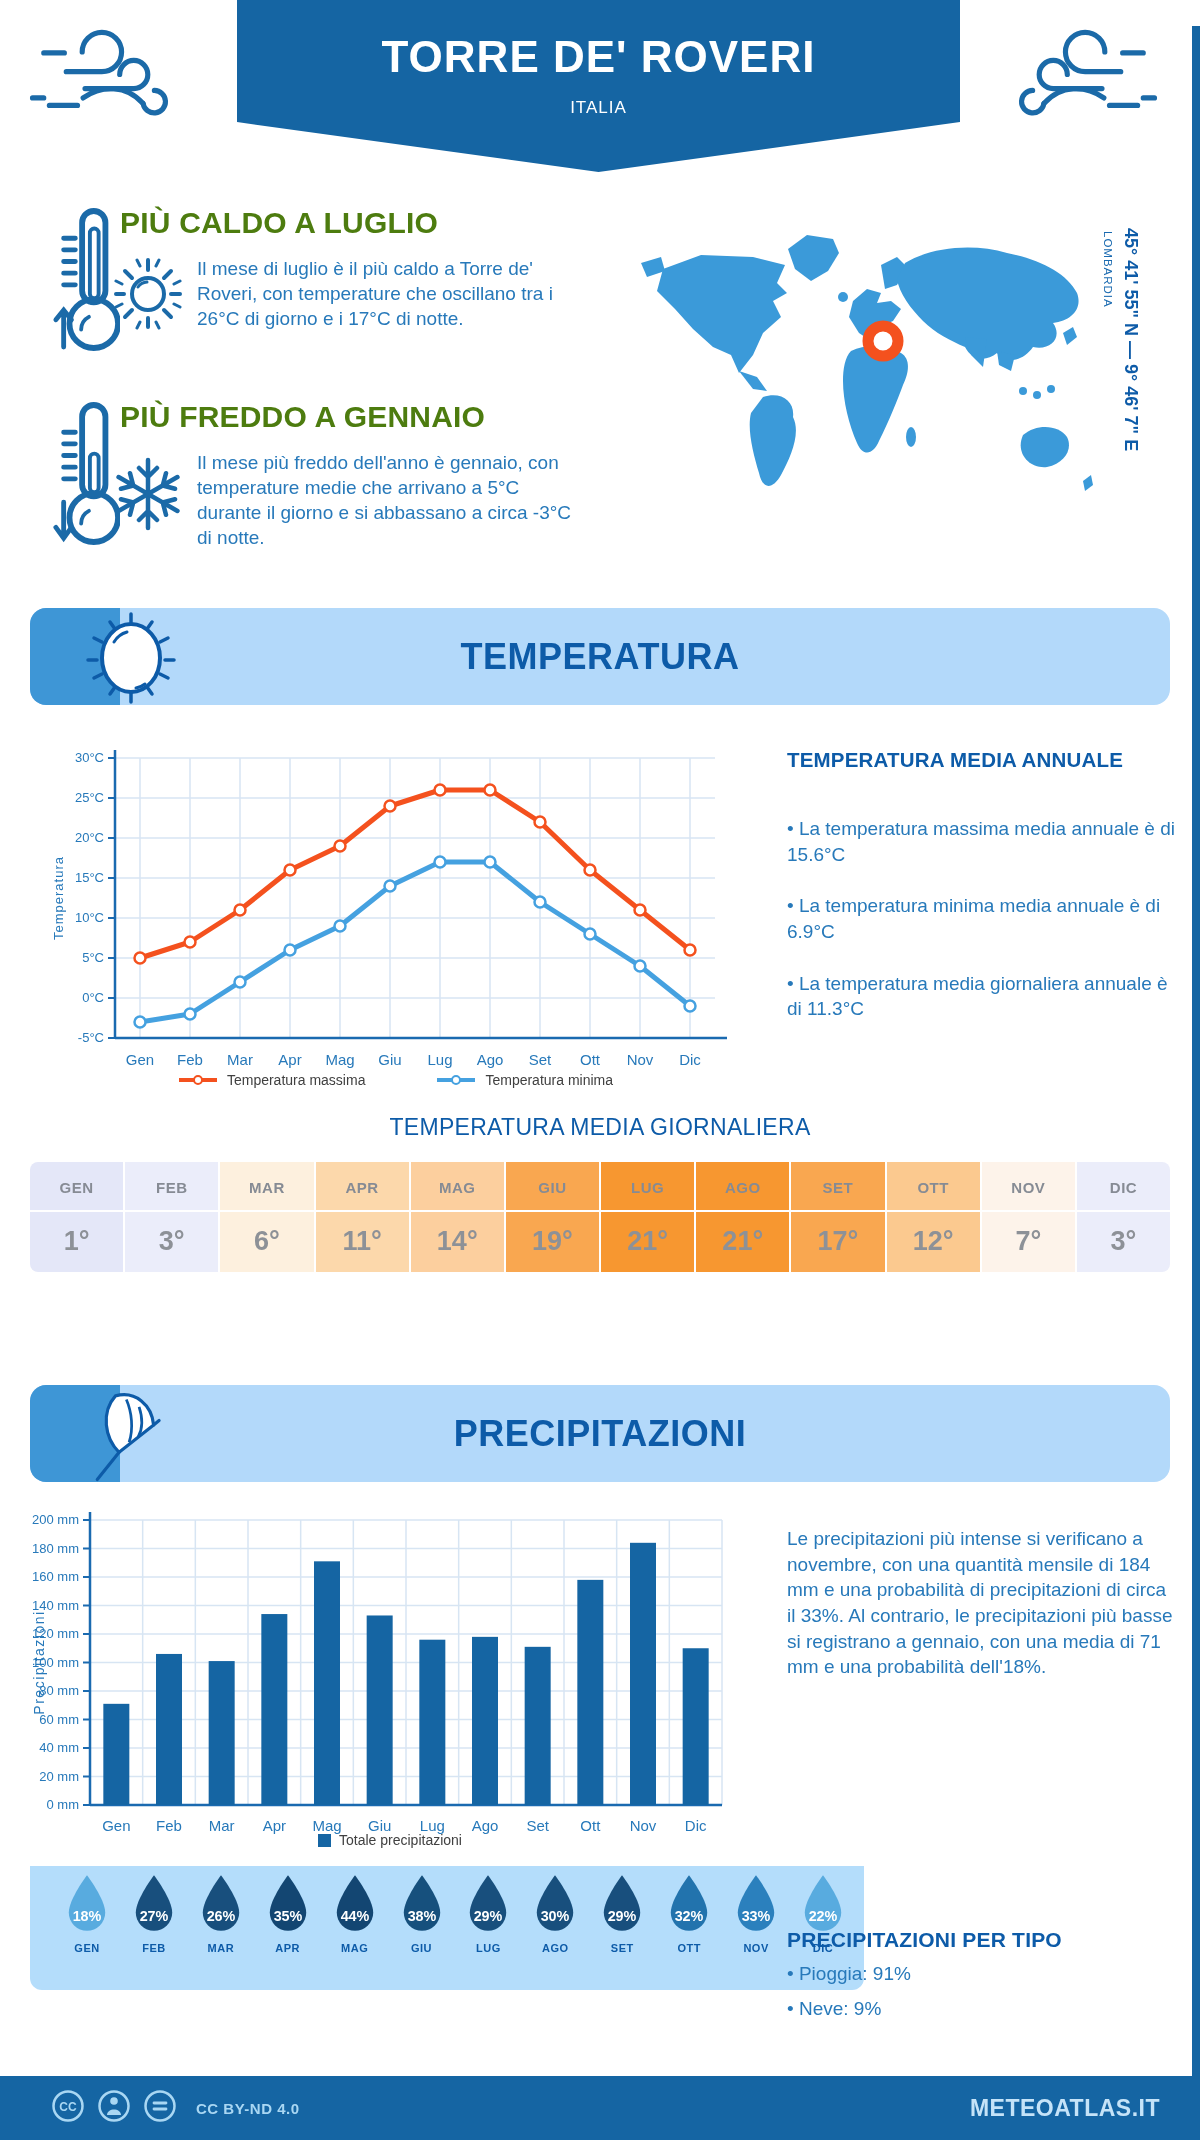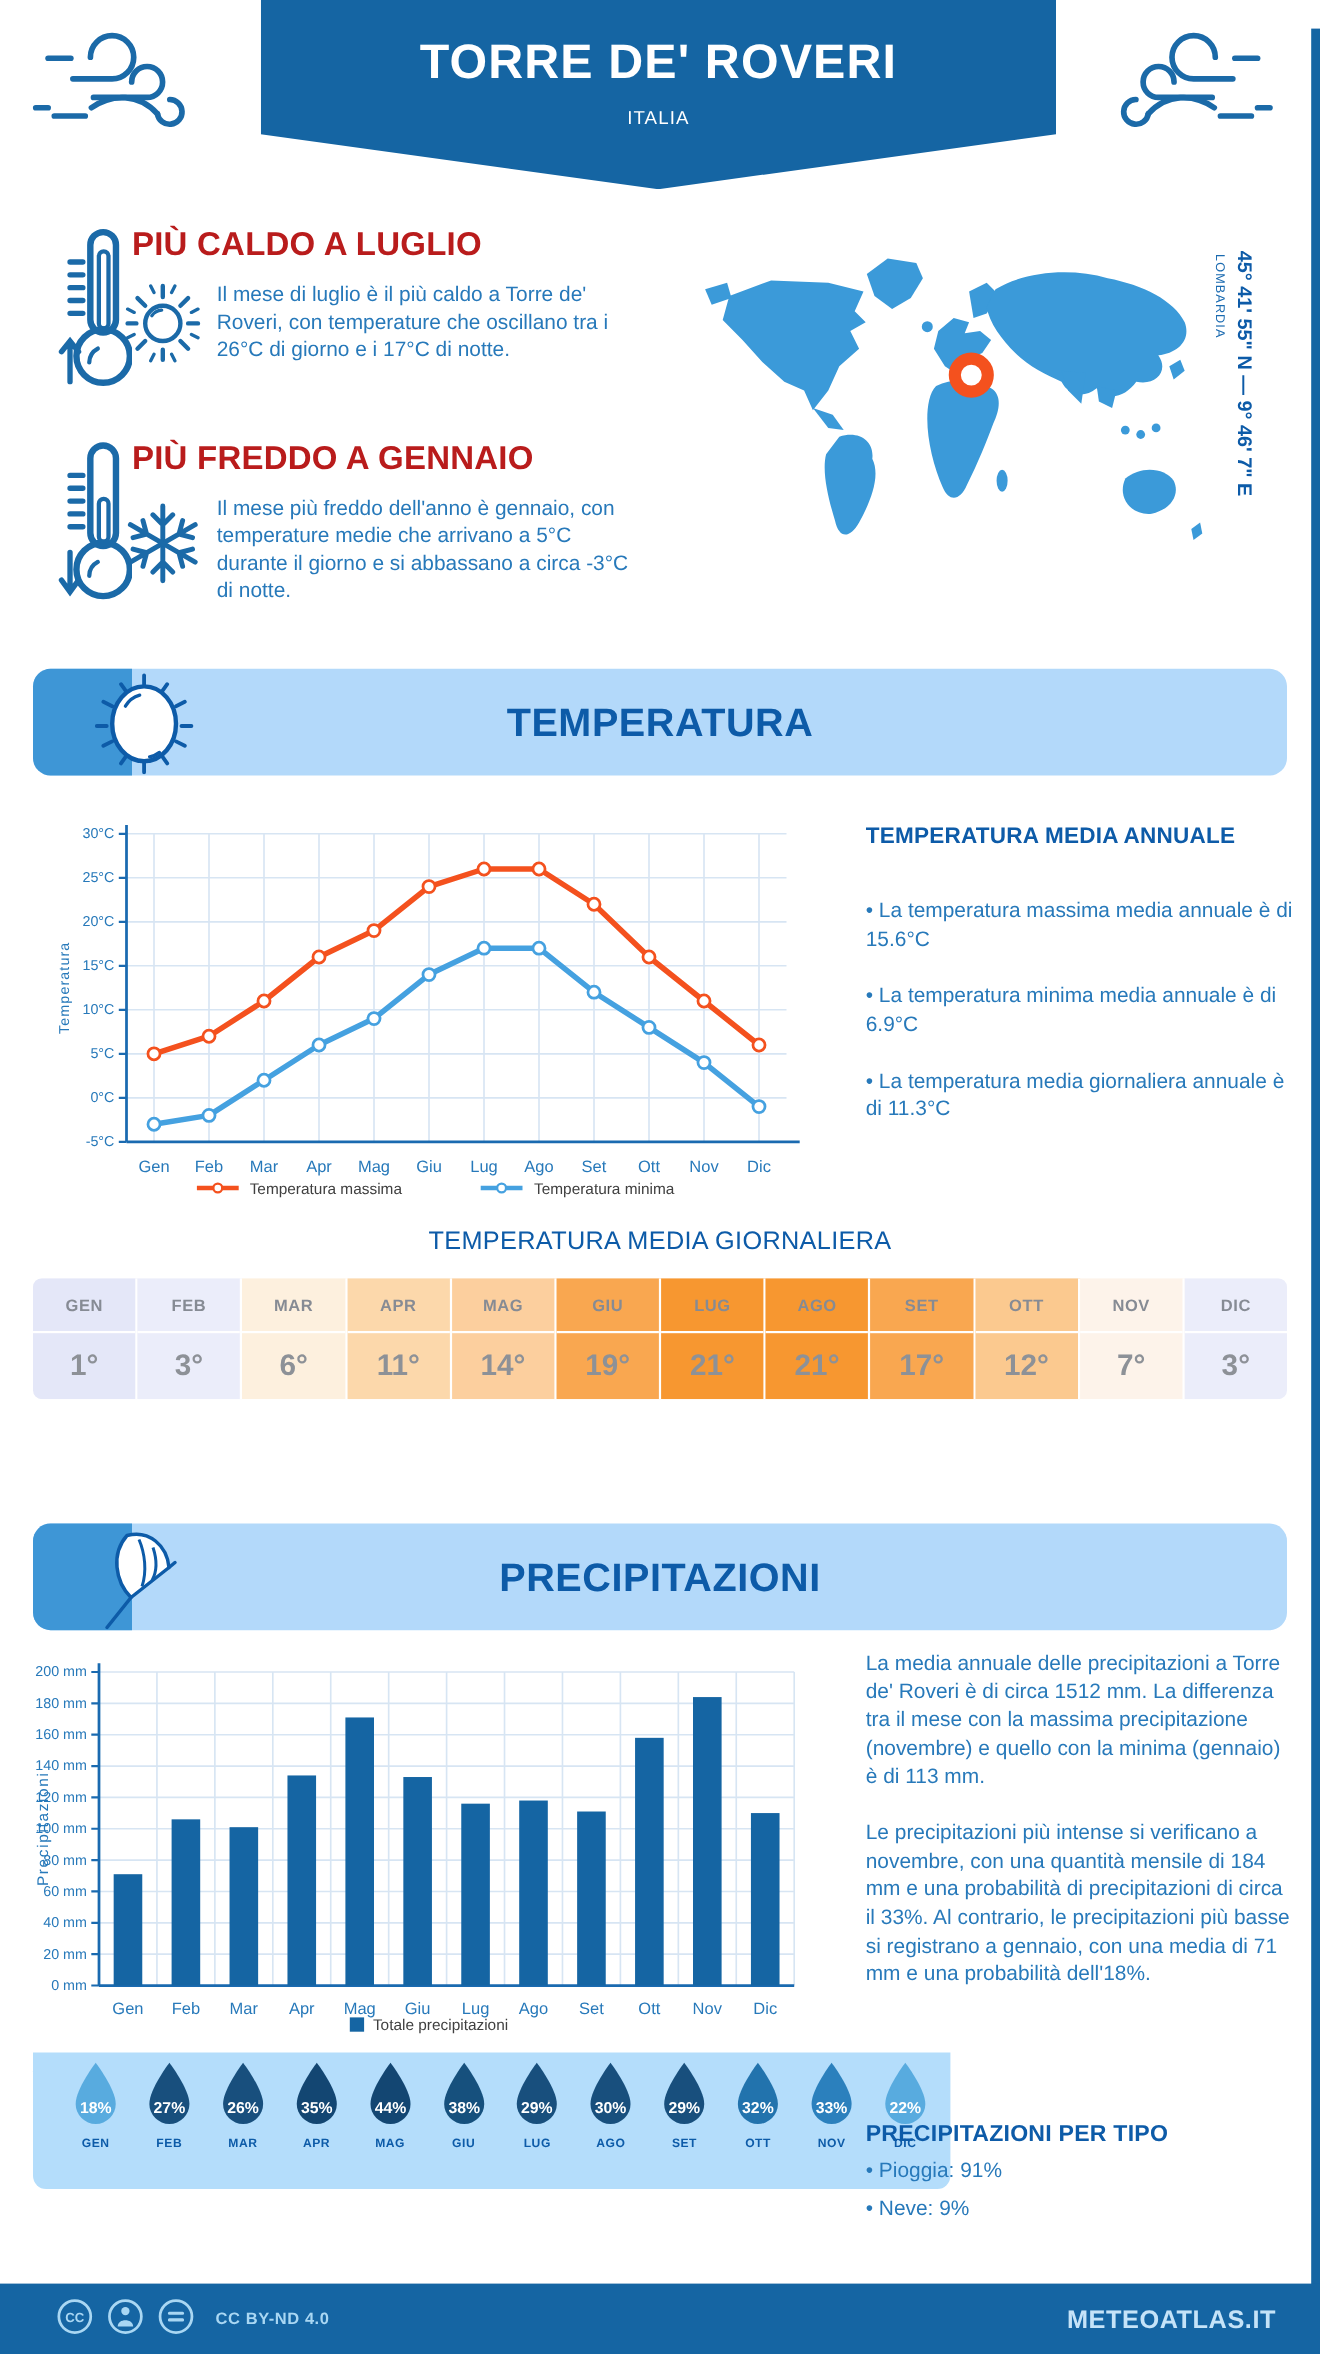--- a/index.html
+++ b/index.html
@@ -8,21 +8,21 @@
   .abs{position:absolute}
   
   .edge-stripe{position:absolute;right:0;top:26px;width:8px;height:2114px;background:#1565a3}
   
   .header-banner{position:absolute;left:237px;top:0;width:723px;height:172px;background:#1565a3;
     -webkit-clip-path:polygon(0 0,100% 0,100% 71%,50% 100%,0 71%);clip-path:polygon(0 0,100% 0,100% 71%,50% 100%,0 71%);
     text-align:center;color:#fff}
   .header-title{padding-top:32px;font-size:44px;font-weight:bold;letter-spacing:1px}
   .header-subtitle{margin-top:16px;font-size:17px;letter-spacing:1px}
   
-  .hl-title{font-size:30px;font-weight:bold;color:#b91c1c;letter-spacing:.2px}
+  .hl-title{font-size:30px;font-weight:bold;color:#4d7c0f;letter-spacing:.2px}
   .hl-text{font-size:19px;line-height:1.32;color:#2779ba}
   
   .vtext{writing-mode:vertical-rl;text-orientation:mixed;color:#0d5ba8}
   .coords{font-size:18px;font-weight:bold}
   .region{font-size:11.5px;letter-spacing:1px;color:#1a6ab0}
   
   .banner{position:absolute;left:30px;width:1140px;height:97px;background:#b3d9fa;border-radius:16px}
   .banner-square{position:absolute;left:0;top:0;width:90px;height:97px;background:#3e96d6;border-radius:16px 0 0 16px}
   .banner-title{position:absolute;left:0;right:0;top:0;height:97px;line-height:97px;text-align:center;
     font-size:36px;font-weight:bold;color:#0d5ba8;letter-spacing:.5px}
@@ -428,21 +428,20 @@
         <rect x="652.6666666666666" y="153.25" width="26" height="156.75" fill="#1565a3"></rect>
       </svg></div>
   <div class="abs legend-row" style="left:30px;top:1832px;width:720px" id="precip-legend">
       <span class="legend-item">
         <span class="legend-sq" style="background:#1565a3"></span>
         <span>Totale precipitazioni</span>
       </span>
     </div>
 
   <div class="abs" style="left:787px;top:1500px;width:392px" id="precip-paragraphs">
-      <p class="side-p" style="margin-top:0px">La media annuale delle precipitazioni a Torre de' Roveri è di circa 1512 mm. La differenza tra il mese con la massima precipitazione (novembre) e quello con la minima (gennaio) è di 113 mm.</p>
       <p class="side-p" style="margin-top:26px">Le precipitazioni più intense si verificano a novembre, con una quantità mensile di 184 mm e una probabilità di precipitazioni di circa il 33%. Al contrario, le precipitazioni più basse si registrano a gennaio, con una media di 71 mm e una probabilità dell'18%.</p>
     </div>
 
   <div class="prob-header">PROBABILITÀ DI PRECIPITAZIONI</div>
   <div class="prob-panel" id="prob-panel">
       <div class="drop"><svg width="46" height="62" viewBox="0 0 48 64">
           <path d="M24 2 C24 2 5 27 5 41 a19 19 0 0 0 38 0 C43 27 24 2 24 2 Z" fill="#58abdf"></path>
           <text x="24" y="50" text-anchor="middle" font-size="15" font-weight="bold" fill="#fff">18%</text>
         </svg><div class="drop-month">GEN</div></div>
       <div class="drop"><svg width="46" height="62" viewBox="0 0 48 64">

